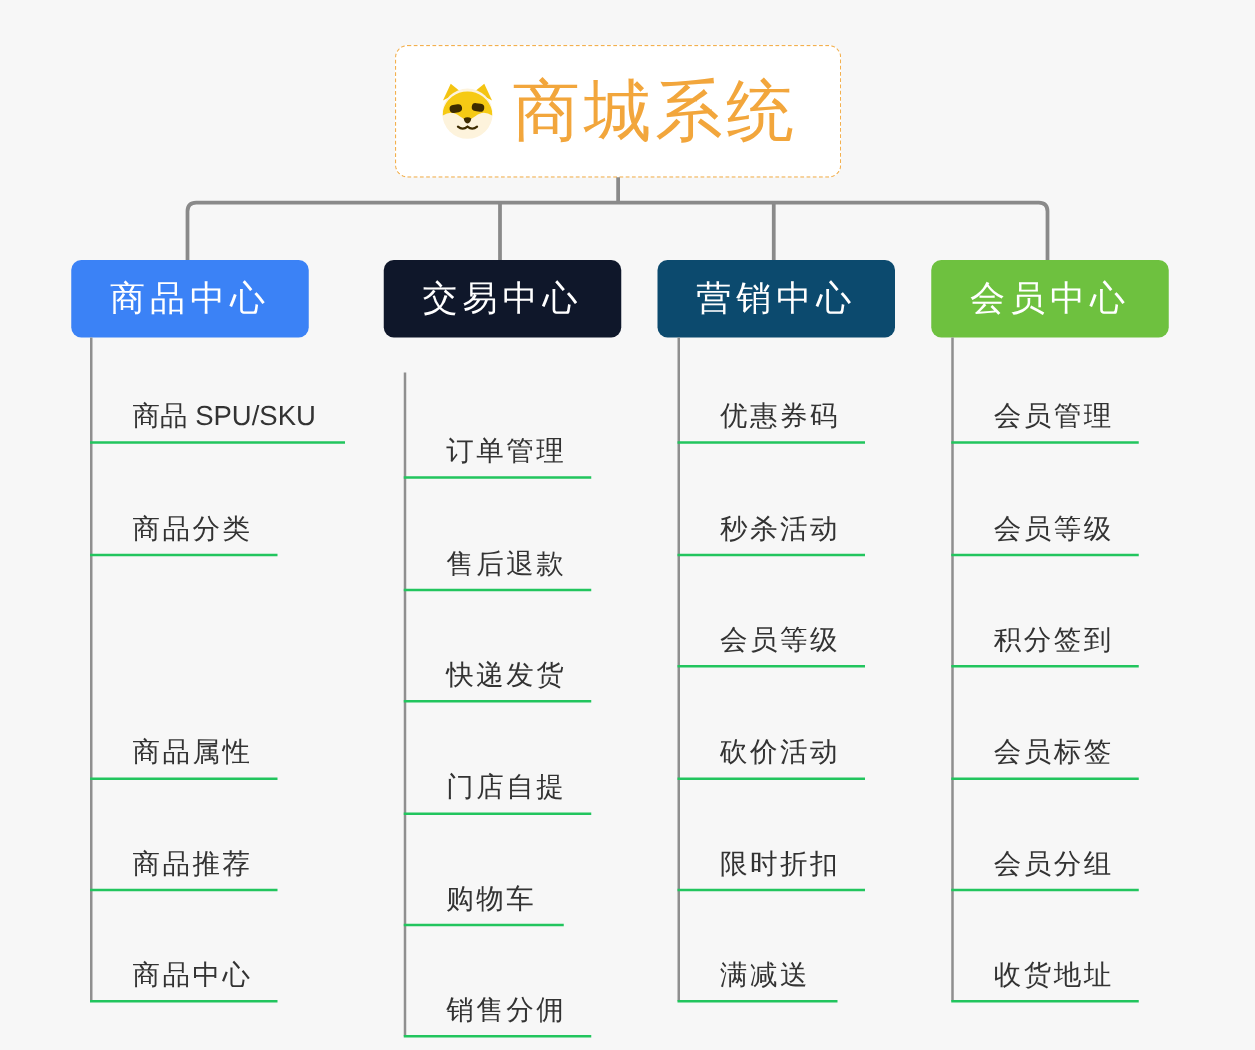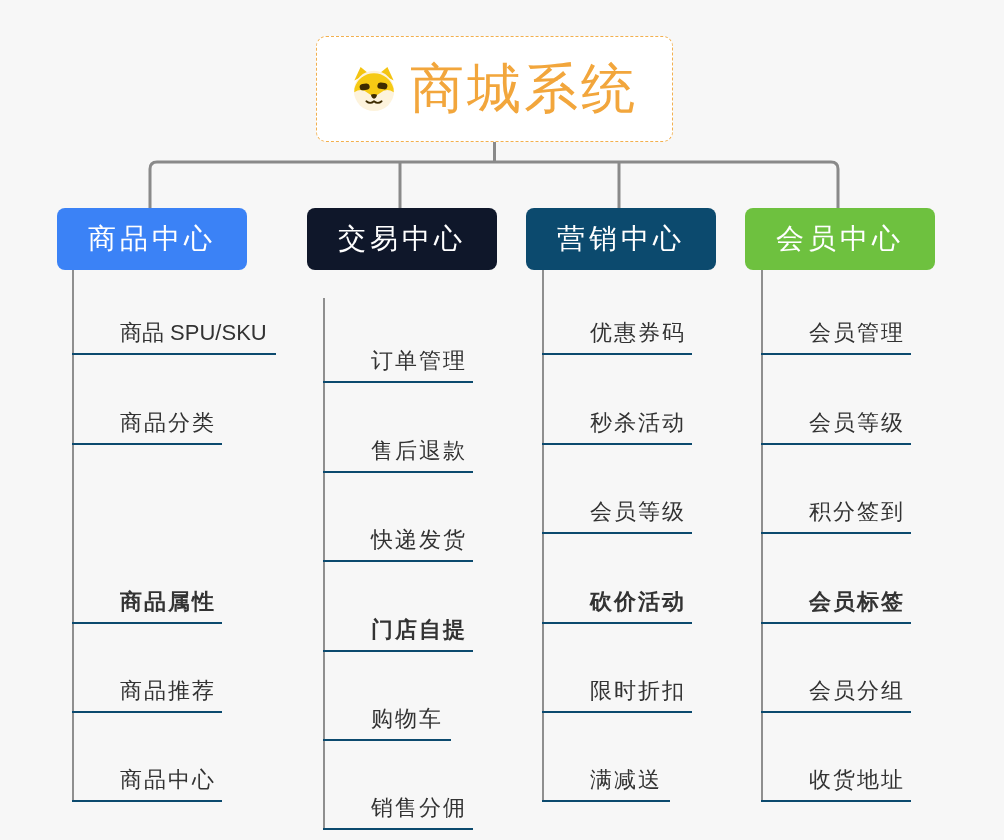--- a/index.html
+++ b/index.html
@@ -55,34 +55,34 @@
   .c1{left:323px;margin-top:28px;}
   .c2{left:542px;}
   .c3{left:761px;}
   .trunk{
     position:absolute;left:0;top:0;width:2px;height:531px;
     background:#8f8f8f;
   }
   .leaf{
     position:absolute;left:0;height:42px;width:150px;
     box-sizing:border-box;
-    border-bottom:2px solid #0c4a6e;
+    border-bottom:2px solid #22c55e;
     display:flex;align-items:flex-end;
-    padding:0 0 5px 48px;
+    padding:0 0 5px 34px;
     font-size:22px;letter-spacing:2px;
     color:#333333;
     cursor:pointer;
     white-space:nowrap;
   }
   .leaf.w-wide{width:204px;letter-spacing:0;}
   .leaf.w-narrow{width:128px;}
   .r0{top:43px;}
   .r1{top:133px;}
   .r2{top:222px;}
-  .r3{top:312px;font-weight:bold;}
+  .r3{top:312px;}
   .r4{top:401px;}
   .r5{top:490px;}
 </style>
 </head>
 <body>
 
 <div class="canvas">
 
   <svg class="connectors" xmlns="http://www.w3.org/2000/svg">
     <path d="M494.5 141 L494.5 162"></path>

